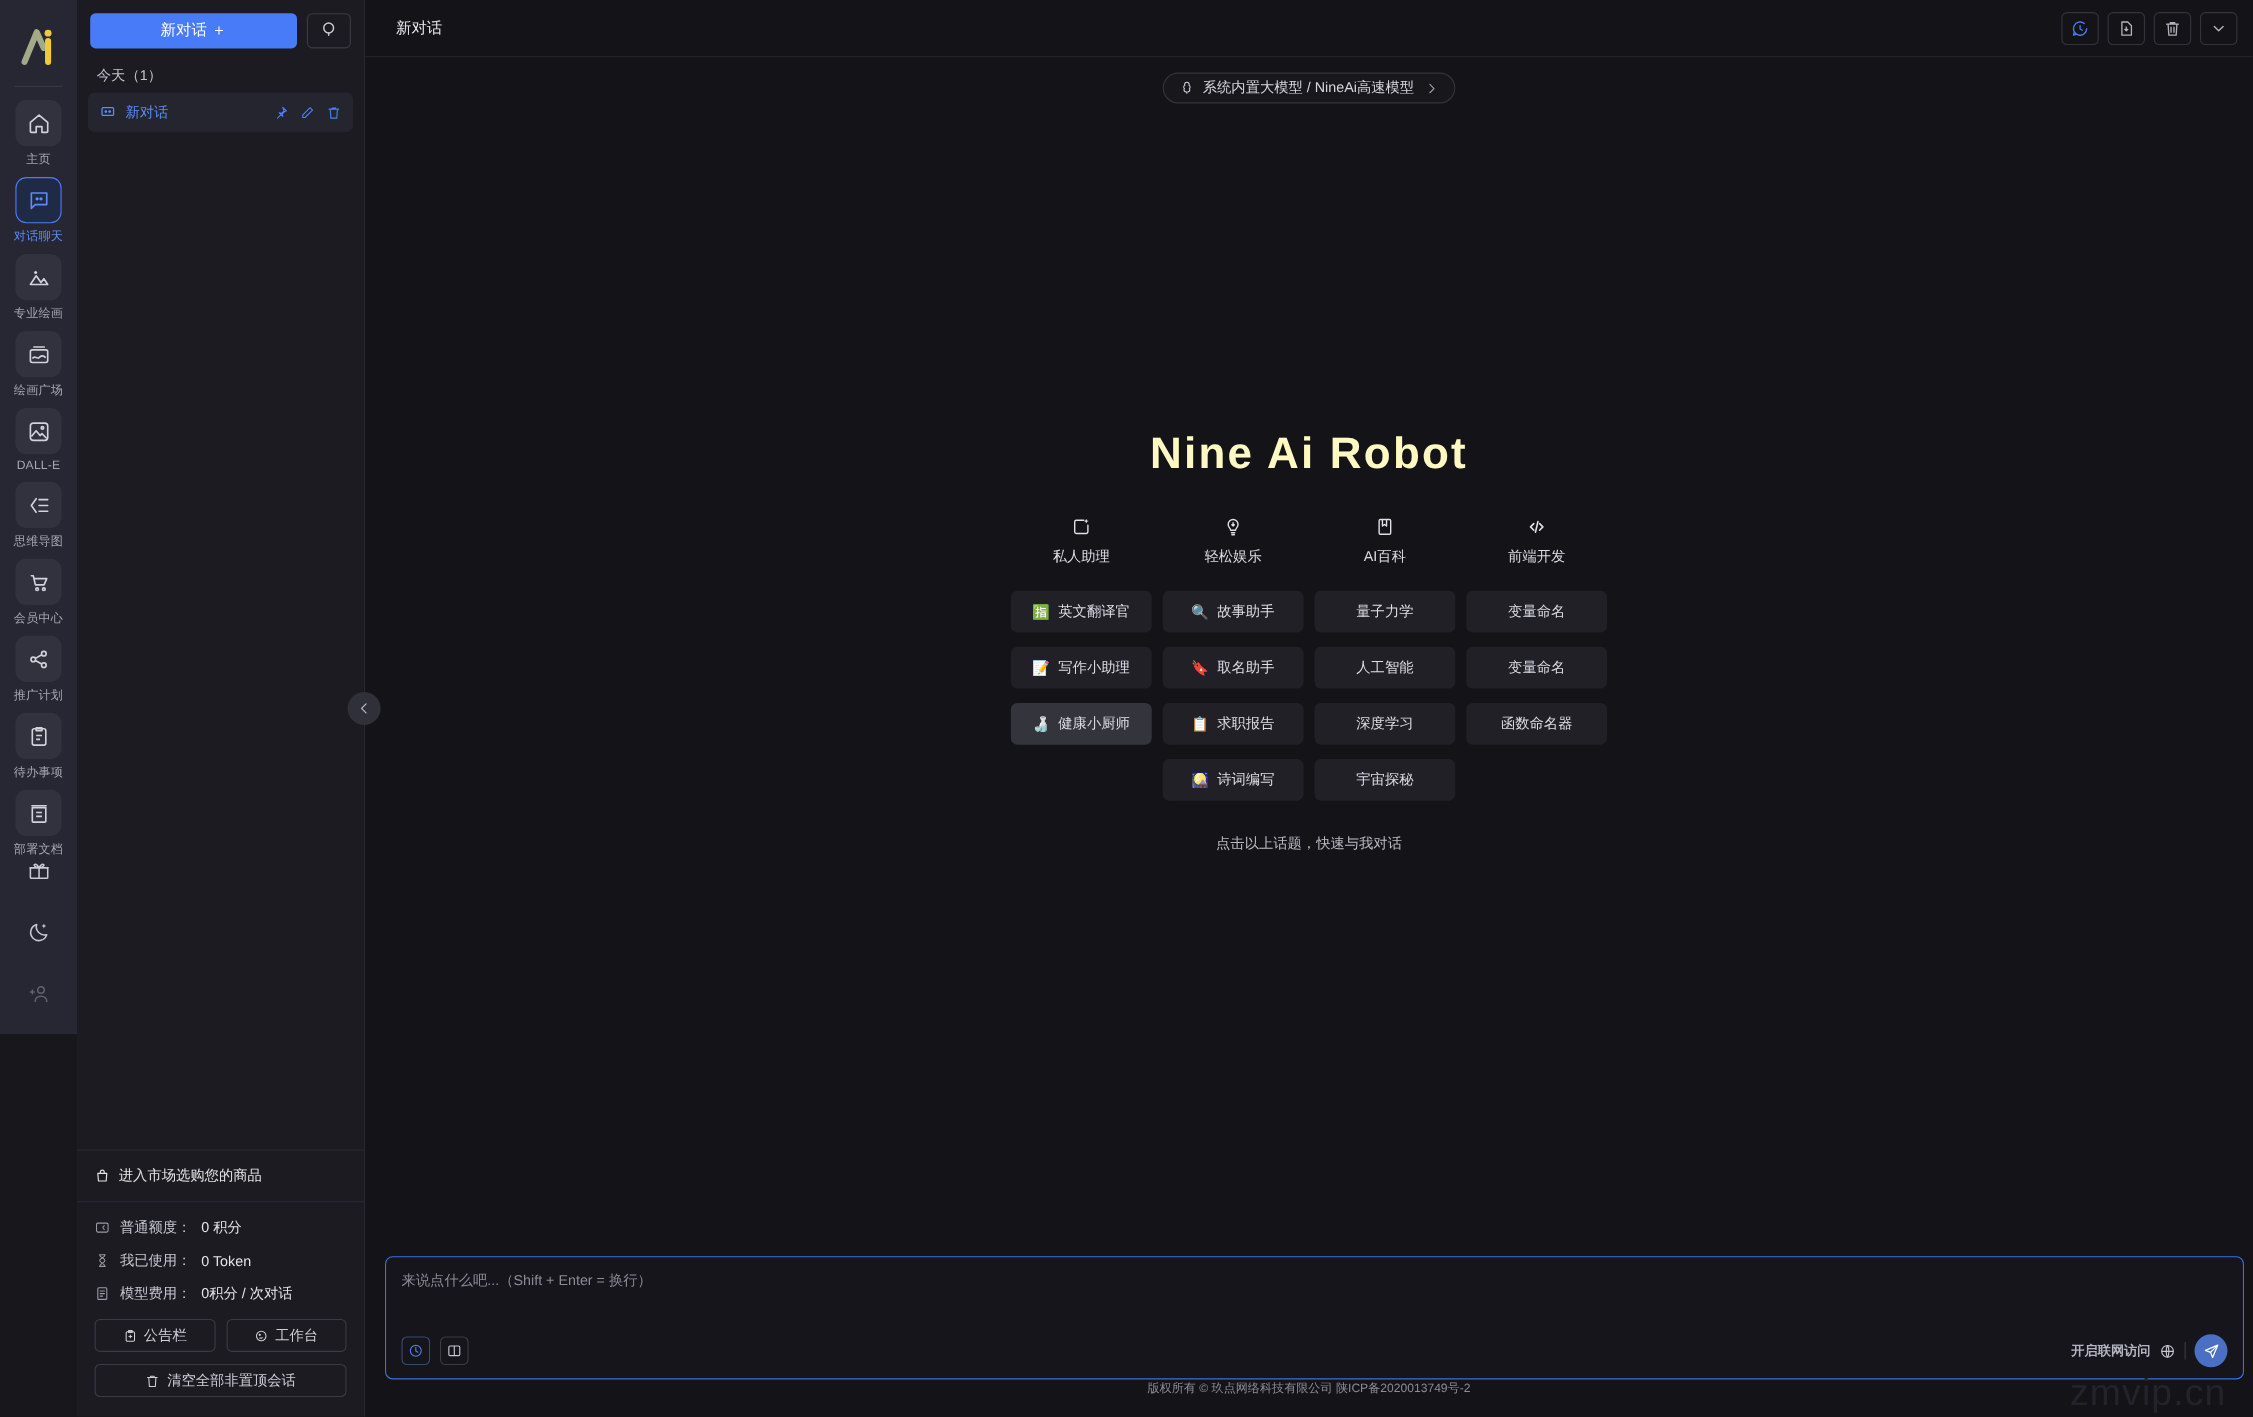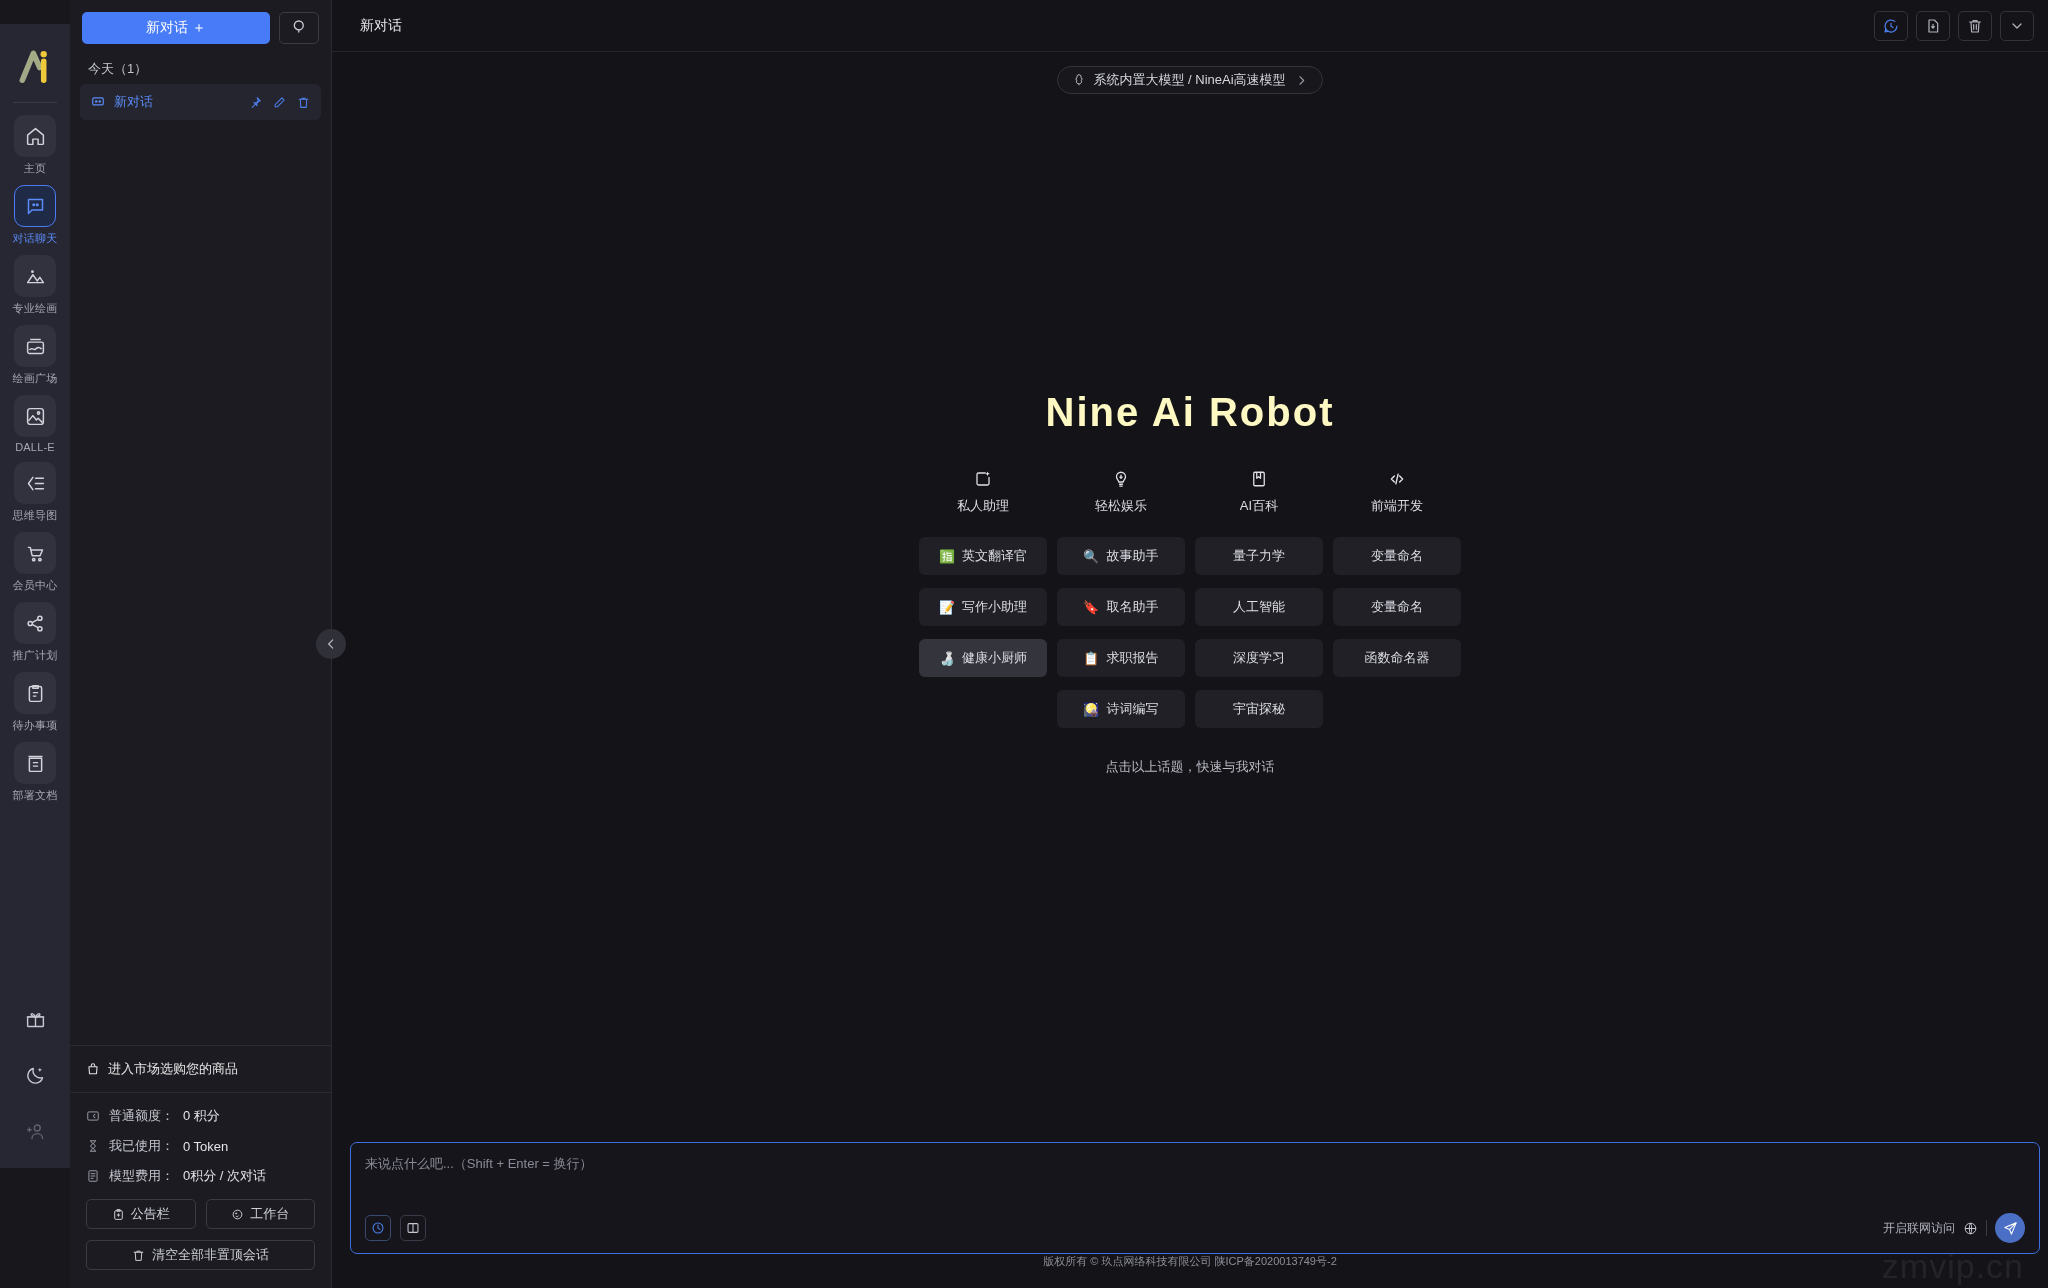--- a/index.html
+++ b/index.html
@@ -7,24 +7,24 @@
     width: 2048px; height: 1288px;
     background: #17171c;
     font-family: "Liberation Sans", "DejaVu Sans", sans-serif;
     overflow: hidden;
     -webkit-font-smoothing: antialiased;
   }
   .app { display: flex; width: 2048px; height: 1288px; position: relative; }
 
   
   .rail {
-    width: 70px; min-width: 70px; height: 1144px;
+    width: 70px; min-width: 70px; height: 940px;
     background: #272733;
     display: flex; flex-direction: column; align-items: center;
-    padding-top: 10px; position: relative; margin-top: 24px;
+    padding-top: 10px; position: relative;
   }
   .logo { width: 48px; height: 48px; margin: 8px 0 10px 0; display:flex; align-items:center; justify-content:center;}
   .rail-div { width: 44px; height: 1px; background: #3a3a46; margin: 2px 0 12px 0; }
   .rail-item {
     width: 52px; display: flex; flex-direction: column;
     align-items: center; margin-bottom: 9px; cursor: pointer;
   }
   .rail-box {
     width: 42px; height: 42px; border-radius: 10px;
     background: #32323f; display: flex; align-items: center; justify-content: center;
@@ -164,21 +164,21 @@
     color: #e5e5ec; font-size: 13px; font-family: inherit; resize: none;
   }
   .composer-input::placeholder { color: #8b8b98; }
   .composer-bottom { display: flex; align-items: center; }
   .cb-btn {
     width: 26px; height: 26px; border: 1px solid #3a4a70; border-radius: 5px;
     display: flex; align-items: center; justify-content: center;
     margin-right: 9px; cursor: pointer; color: #4d7fee; background: transparent;
   }
   .cb-btn.plain { color: #c7c7d2; border-color: #3a3a48; }
-  .cb-right { margin-left: auto; display: flex; align-items: center; gap: 8px; }
+  .cb-right { margin-left: auto; display: flex; align-items: center; gap: 8px; font-weight: bold; }
   .cb-net { font-size: 12px; color: #b4b4c0; cursor: pointer; }
   .cb-globe { color: #c5c5d0; display: flex; cursor: pointer; }
   .cb-sep { width: 1px; height: 16px; background: #3b3b47; }
   .send-btn {
     width: 30px; height: 30px; border-radius: 50%; background: #4a6fc4;
     display: flex; align-items: center; justify-content: center; color: #fff;
     cursor: pointer; border: none;
   }
   .footer {
     height: 34px; display: flex; justify-content: center;

